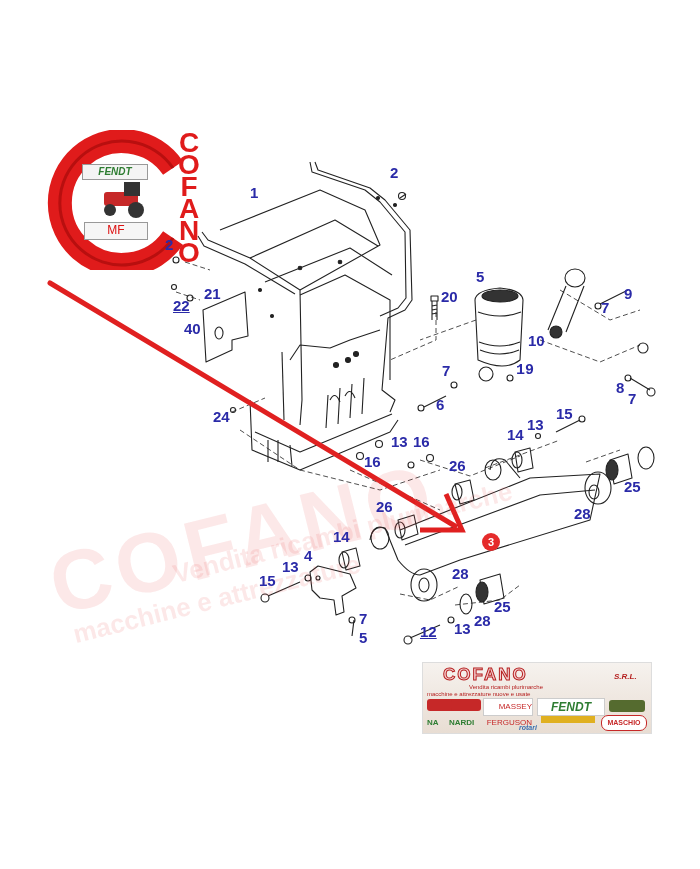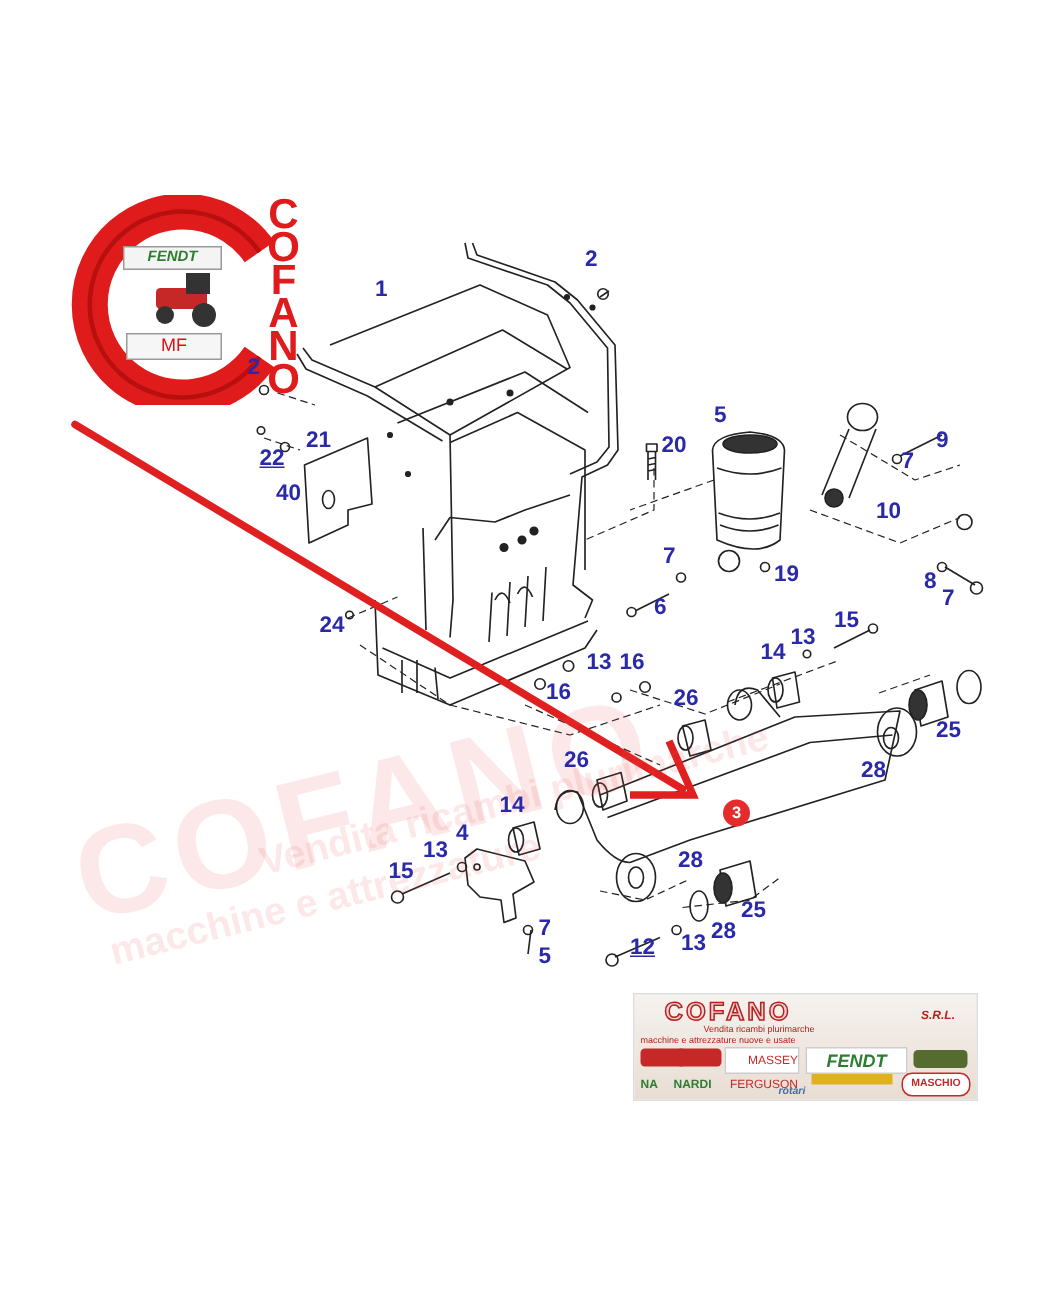--- a/index.html
+++ b/index.html
@@ -210,23 +210,23 @@
     <div class="callout" style="left: 250px; top: 185px;">1</div>
     <div class="callout" style="left: 390px; top: 165px;">2</div>
     <div class="callout" style="left: 165px; top: 237px;">2</div>
     <div class="callout" style="left: 156px; top: 286px; margin-left: 48px;">21</div>
     <div class="callout" style="left: 173px; top: 298px; text-decoration: underline;">22</div>
     <div class="callout" style="left: 184px; top: 321px;">40</div>
     <div class="callout" style="left: 441px; top: 289px;">20</div>
     <div class="callout" style="left: 476px; top: 269px;">5</div>
     <div class="callout" style="left: 624px; top: 286px;">9</div>
     <div class="callout" style="left: 601px; top: 300px;">7</div>
-    <div class="callout" style="left: 584px; top: 333px;">10</div>
+    <div class="callout" style="left: 528px; top: 333px;">10</div>
     <div class="callout" style="left: 442px; top: 363px;">7</div>
-    <div class="callout" style="left: 516px; top: 375px;">19</div>
+    <div class="callout" style="left: 516px; top: 363px; font-family: Liberation Mono, monospace;">19</div>
     <div class="callout" style="left: 436px; top: 397px;">6</div>
     <div class="callout" style="left: 616px; top: 380px;">8</div>
     <div class="callout" style="left: 628px; top: 391px;">7</div>
     <div class="callout" style="left: 213px; top: 409px; text-align: center;">24</div>
     <div class="callout" style="left: 391px; top: 434px;">13</div>
     <div class="callout" style="left: 413px; top: 434px;">16</div>
     <div class="callout" style="left: 364px; top: 454px;">16</div>
     <div class="callout" style="left: 556px; top: 406px;">15</div>
     <div class="callout" style="left: 527px; top: 417px;">13</div>
     <div class="callout" style="left: 507px; top: 427px;">14</div>

